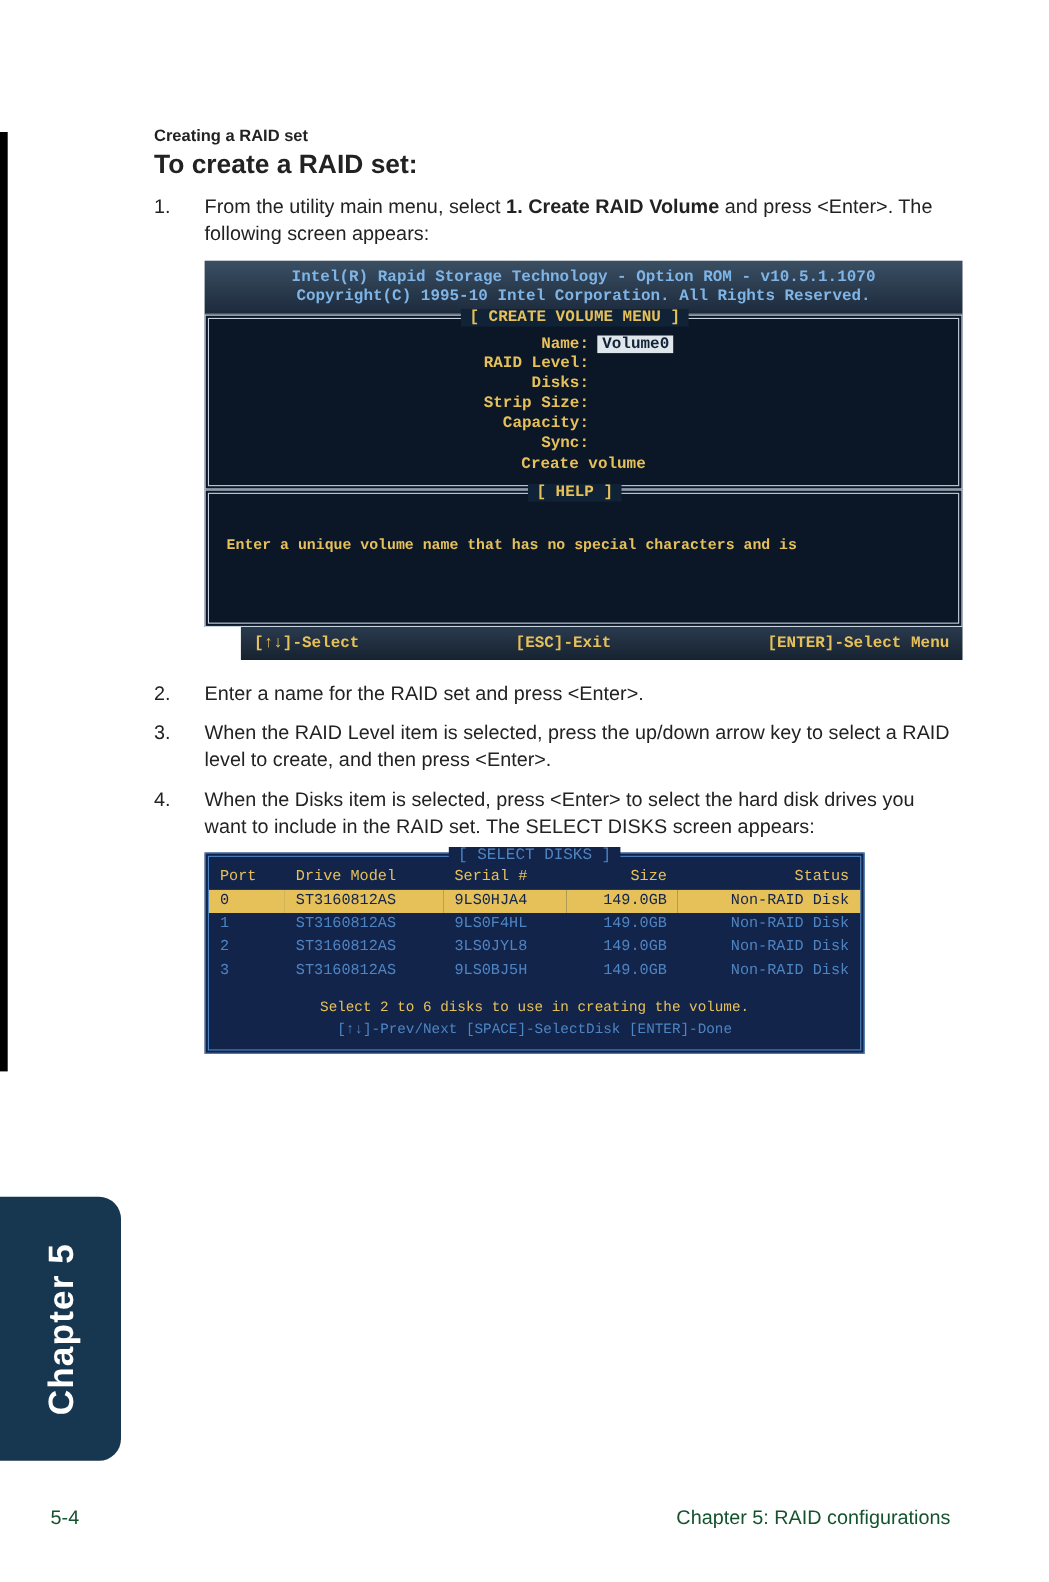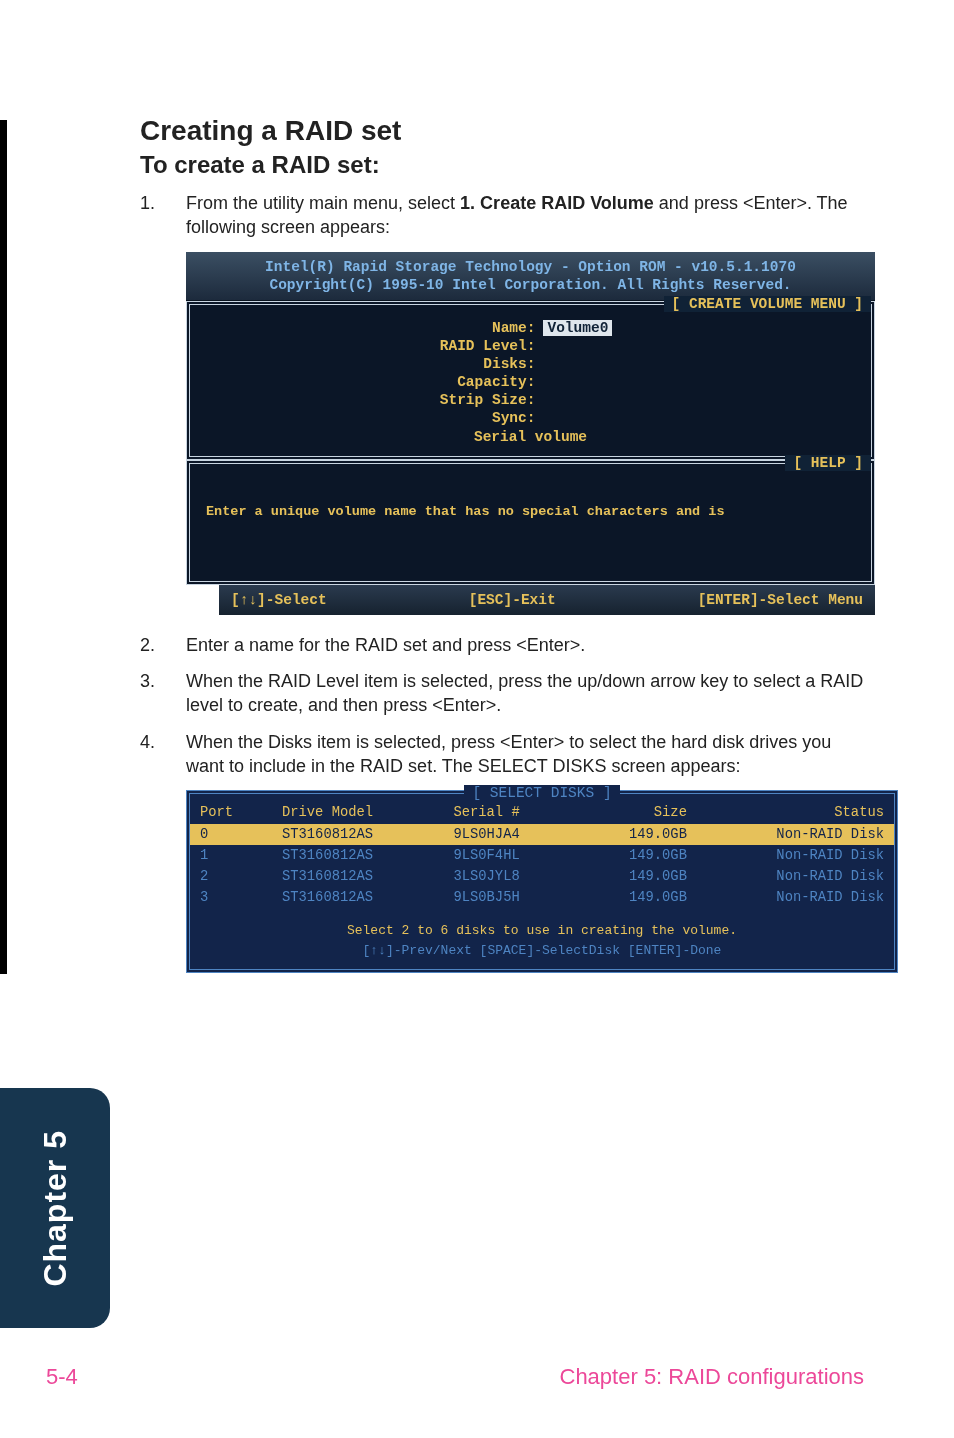--- a/index.html
+++ b/index.html
@@ -1,48 +1,48 @@
 <!DOCTYPE html>
 <html><head>
 <meta charset="utf-8">
 <style>
   * { box-sizing: border-box; margin: 0; padding: 0; }
   html, body { width: 954px; height: 1438px; background: #fff; font-family: Arial, Helvetica, sans-serif; }
   .page { position: relative; width: 954px; height: 1438px; padding: 115px 90px 60px 140px; }
   .blackbar { position: absolute; left: 0; width: 7px; height: 854px; top: 120px; background: #000; }
-  .h2 { font-size: 28px; font-weight: bold; margin-bottom: 4px; color: #222; }
+  .h2 { font-size: 15px; font-weight: bold; margin-bottom: 4px; color: #222; }
   .bold { font-weight: bold; }
   .instr { font-size: 24px; margin-bottom: 10px; color: #222; }
   .numrow { display: flex; font-size: 18px; line-height: 1.35; margin: 12px 0; color: #222; }
   .numrow .num { width: 46px; flex-shrink: 0; }
   .numrow .txt { flex: 1; }
   .console { width: 689px; margin-left: 46px; font-family: "Courier New", monospace; font-size: 14.5px; line-height: 1.25; font-weight: bold; }
   .c-head { background: linear-gradient(#3b4f63,#1c2a3c); color: #7fb5e6; text-align: center; padding: 6px 8px; border-bottom: 1px solid #0a1420; }
   .sect { border: 4px double #c8d4e0; border-top: none; position: relative; padding: 10px 16px; background: #0b1627; color: #c8d4e0; }
   .sect.topb { border-top: 4px double #c8d4e0; }
-  .sect-title { position: absolute; top: -0.7em; left: 0; right:0; text-align: right; }
+  .sect-title { position: absolute; top: -0.7em; left: 0; right:16px; text-align: center; }
   .sect-title span { background: #102236; padding: 0 8px; color: #e6c15a; }
   .emptyrow { height: 1.25em; }
   .footbar { background: linear-gradient(#2a3a4e,#16222f); color: #e6c15a; padding: 6px 12px; display: flex; justify-content: space-between; font-size: 14.5px; margin-left: 33px; }
   .formrow { display: flex; }
   .formlabel { width: 52%; text-align: right; padding-right: 8px; color: #e6c15a; }
   .formval { width: 48%; }
   .hlval { background: #dfe6ec; color: #102236; padding: 0 4px; }
   .helptext { font-size: 13.5px; color: #e6c15a; line-height: 1.25; }
-  .select-console { width: 712px; margin-left: 46px; font-family: "Courier New", monospace; font-size: 14.5px; line-height: 1.25; }
+  .select-console { width: 600px; margin-left: 46px; font-family: "Courier New", monospace; font-size: 14.5px; line-height: 1.25; }
   .selbox { border: 4px double #4e84c2; background: #12244a; position: relative; padding: 8px 0px 10px; color: #e6c15a; }
   .sel-title { position: absolute; top: -0.7em; left:0; right:0; text-align:center; }
   .sel-title span { background: #12244a; color:#4e84c2; padding:0 8px; }
   table.sel { width: 100%; border-collapse: collapse; font-size: 13.8px; }
   table.sel th { text-align: left; color: #e6c15a; font-weight: normal; padding: 2px 10px; }
   table.sel td { padding: 2px 10px; color: #4e84c2; }
   table.sel .hl td, table.sel .hl th { background: #e6c15a; color: #12244a; }
   .sel-foot { text-align: center; font-size: 13px; color: #e6c15a; margin-top: 14px; }
   .sel-foot2 { text-align: center; font-size: 13px; color: #4e84c2; margin-top: 4px; }
-  .pagefoot { position: absolute; left: 46px; right: 90px; bottom: 48px; display: flex; justify-content: space-between; align-items: flex-end; font-size: 22px; color: #ec4899; }
+  .pagefoot { position: absolute; left: 46px; right: 90px; bottom: 48px; display: flex; justify-content: space-between; align-items: flex-end; font-size: 18px; color: #14532d; }
   .chaptab { position: absolute; left: 0; bottom: 110px; width: 110px; height: 240px; background: #17364f; border-top-right-radius: 20px; border-bottom-right-radius: 20px; display:flex; align-items:center; justify-content:center; }
   .chaptab span { color: #fff; font-size: 32px; font-weight: bold; writing-mode: vertical-rl; transform: rotate(180deg); letter-spacing: 1px; }
 </style>
 </head>
 <body>
 
 <div class="page">
   <div class="blackbar"></div>
 
   <div class="h2">Creating a RAID set</div>
@@ -69,33 +69,33 @@
           </div>
           <div class="formrow">
             <div class="formlabel">RAID Level:</div>
             <div class="formval"></div>
           </div>
           <div class="formrow">
             <div class="formlabel">Disks:</div>
             <div class="formval"></div>
           </div>
           <div class="formrow">
-            <div class="formlabel">Capacity:</div>
+            <div class="formlabel">Strip Size:</div>
             <div class="formval"></div>
           </div>
           <div class="formrow">
-            <div class="formlabel">Strip Size:</div>
+            <div class="formlabel">Capacity:</div>
             <div class="formval"></div>
           </div>
           <div class="formrow">
             <div class="formlabel">Sync:</div>
             <div class="formval"></div>
           </div>
           <div class="formrow" style="justify-content: center;">
-            <div style="color: rgb(230, 193, 90);">Serial volume</div>
+            <div style="color: rgb(230, 193, 90);">Create volume</div>
           </div>
         </div>
     </div>
     <div class="sect topb" style="padding-top:22px; padding-bottom:60px;">
       <div class="sect-title"><span>[ HELP ]</span></div>
       <div class="emptyrow"></div>
       <div class="helptext">Enter a unique volume name that has no special characters and is</div>
     </div>
     <div class="footbar">
       <span>[↑↓]-Select</span>

